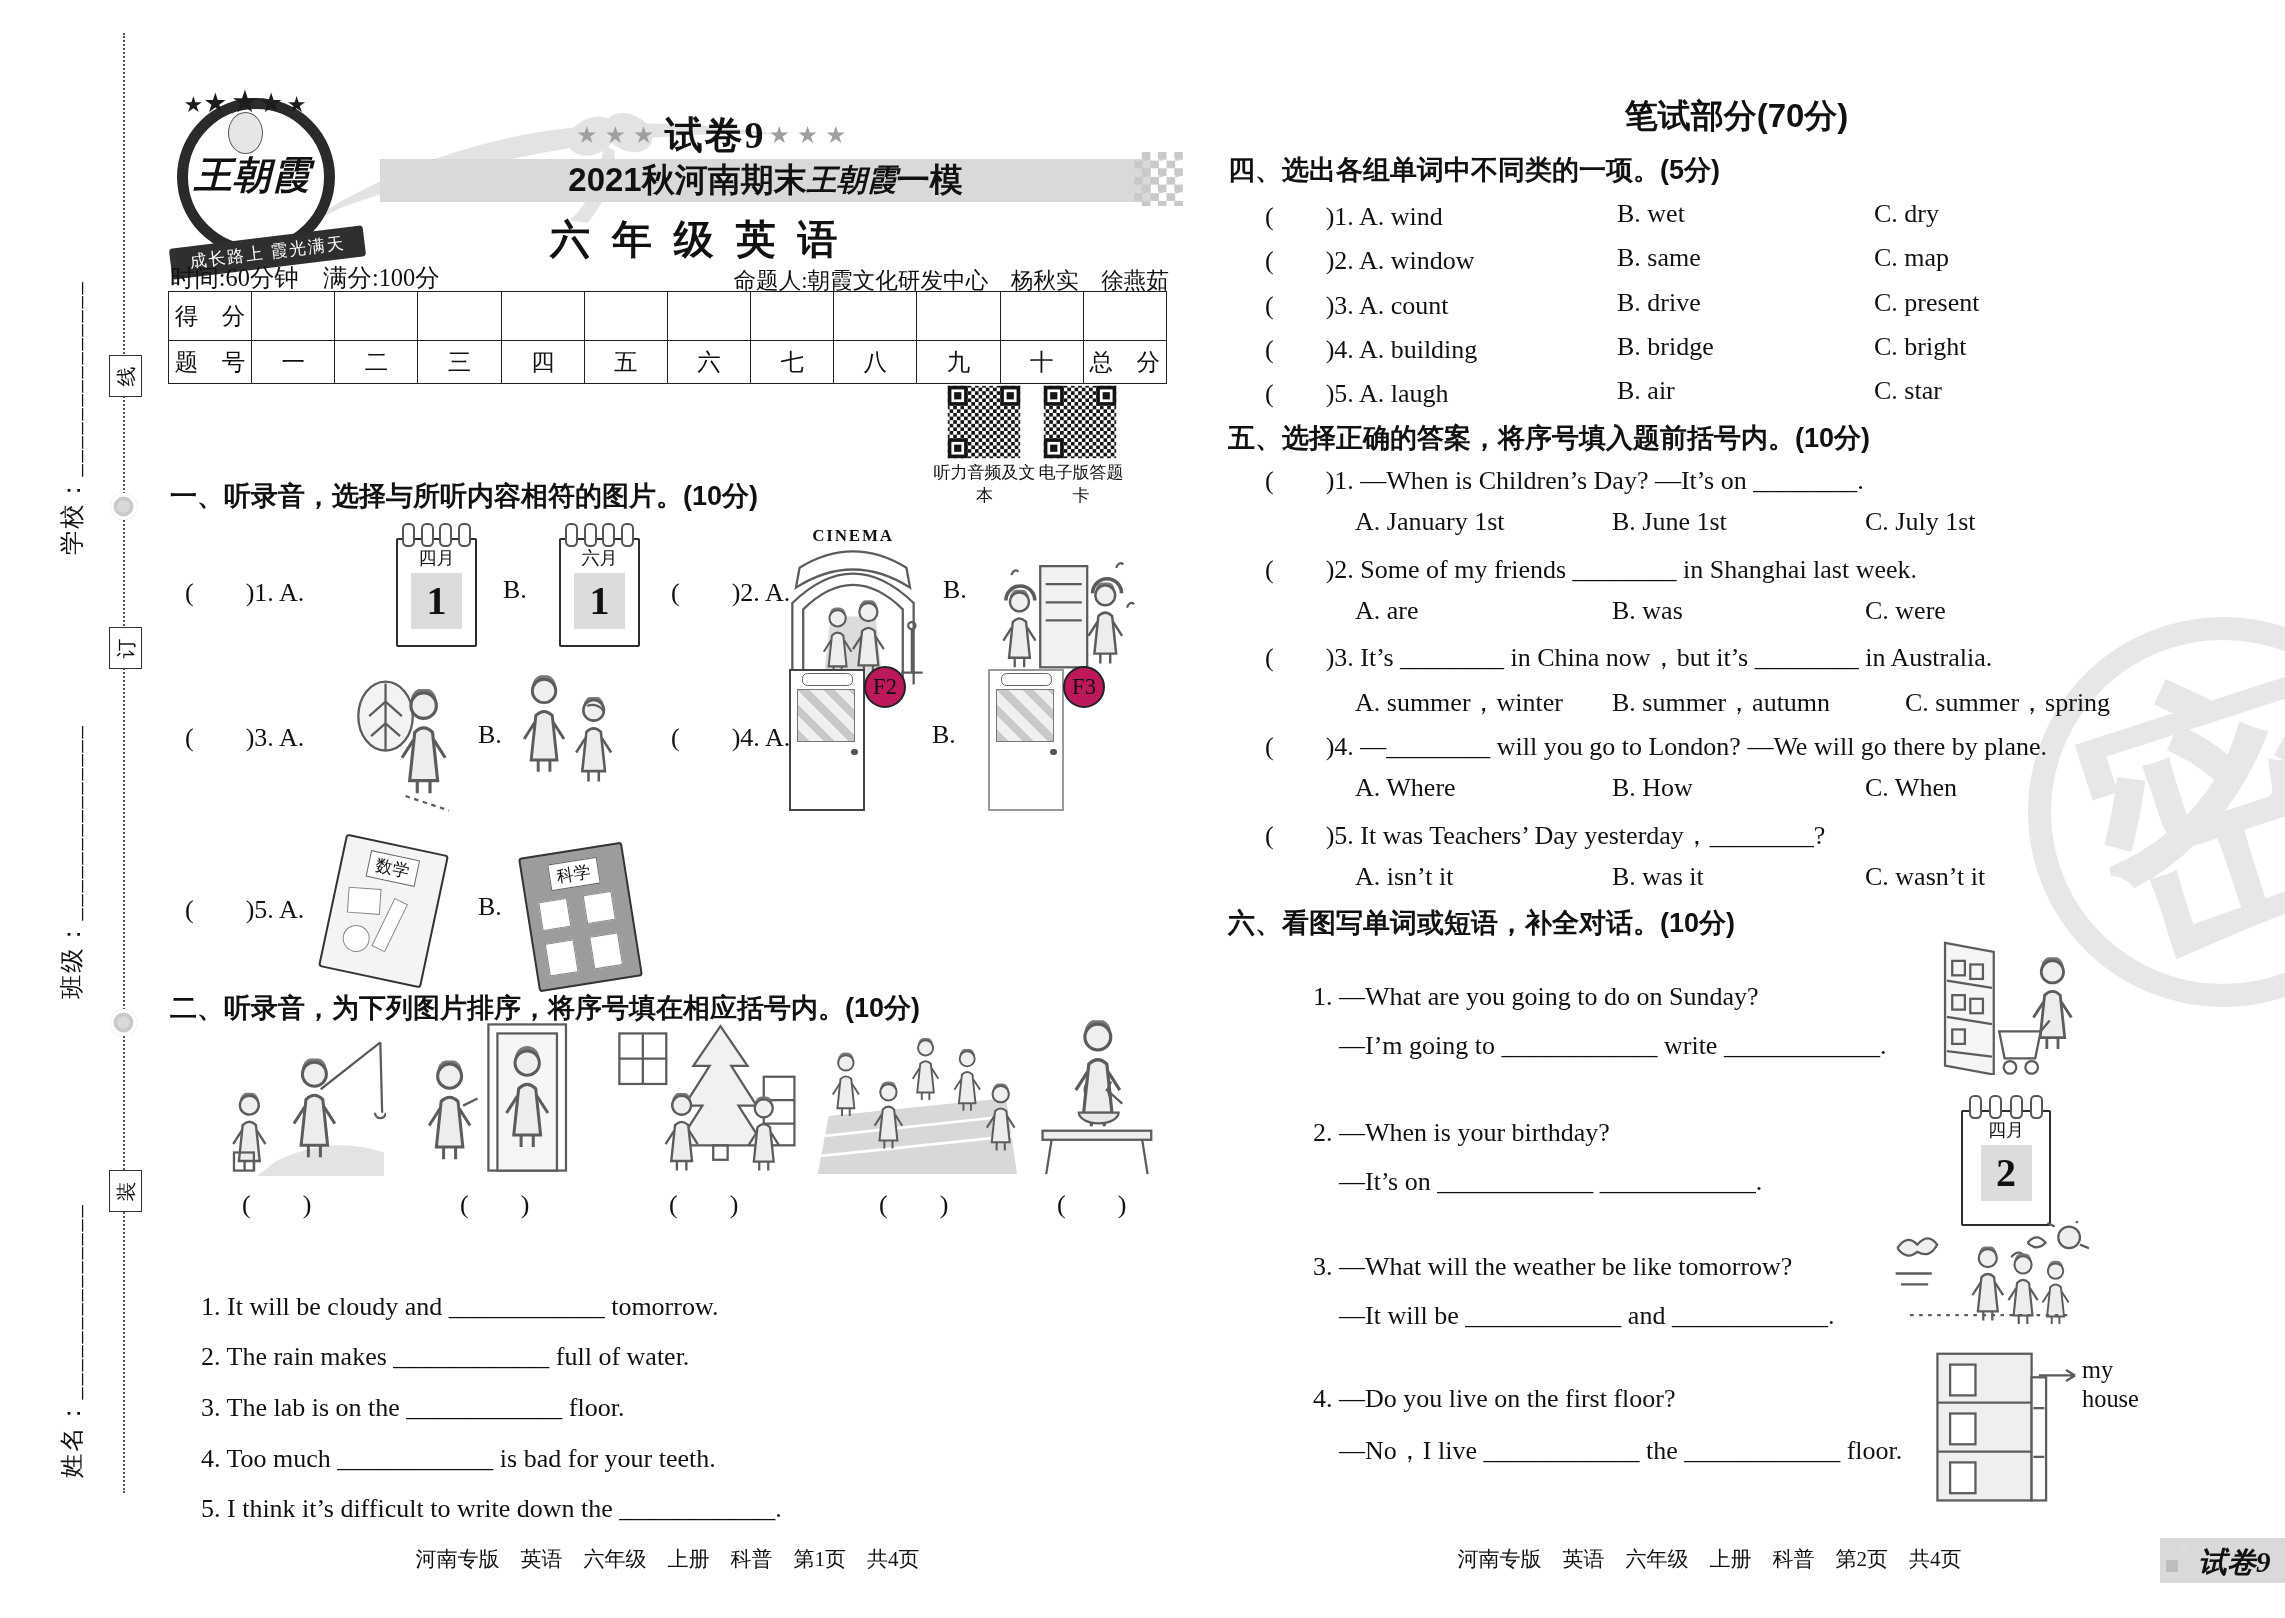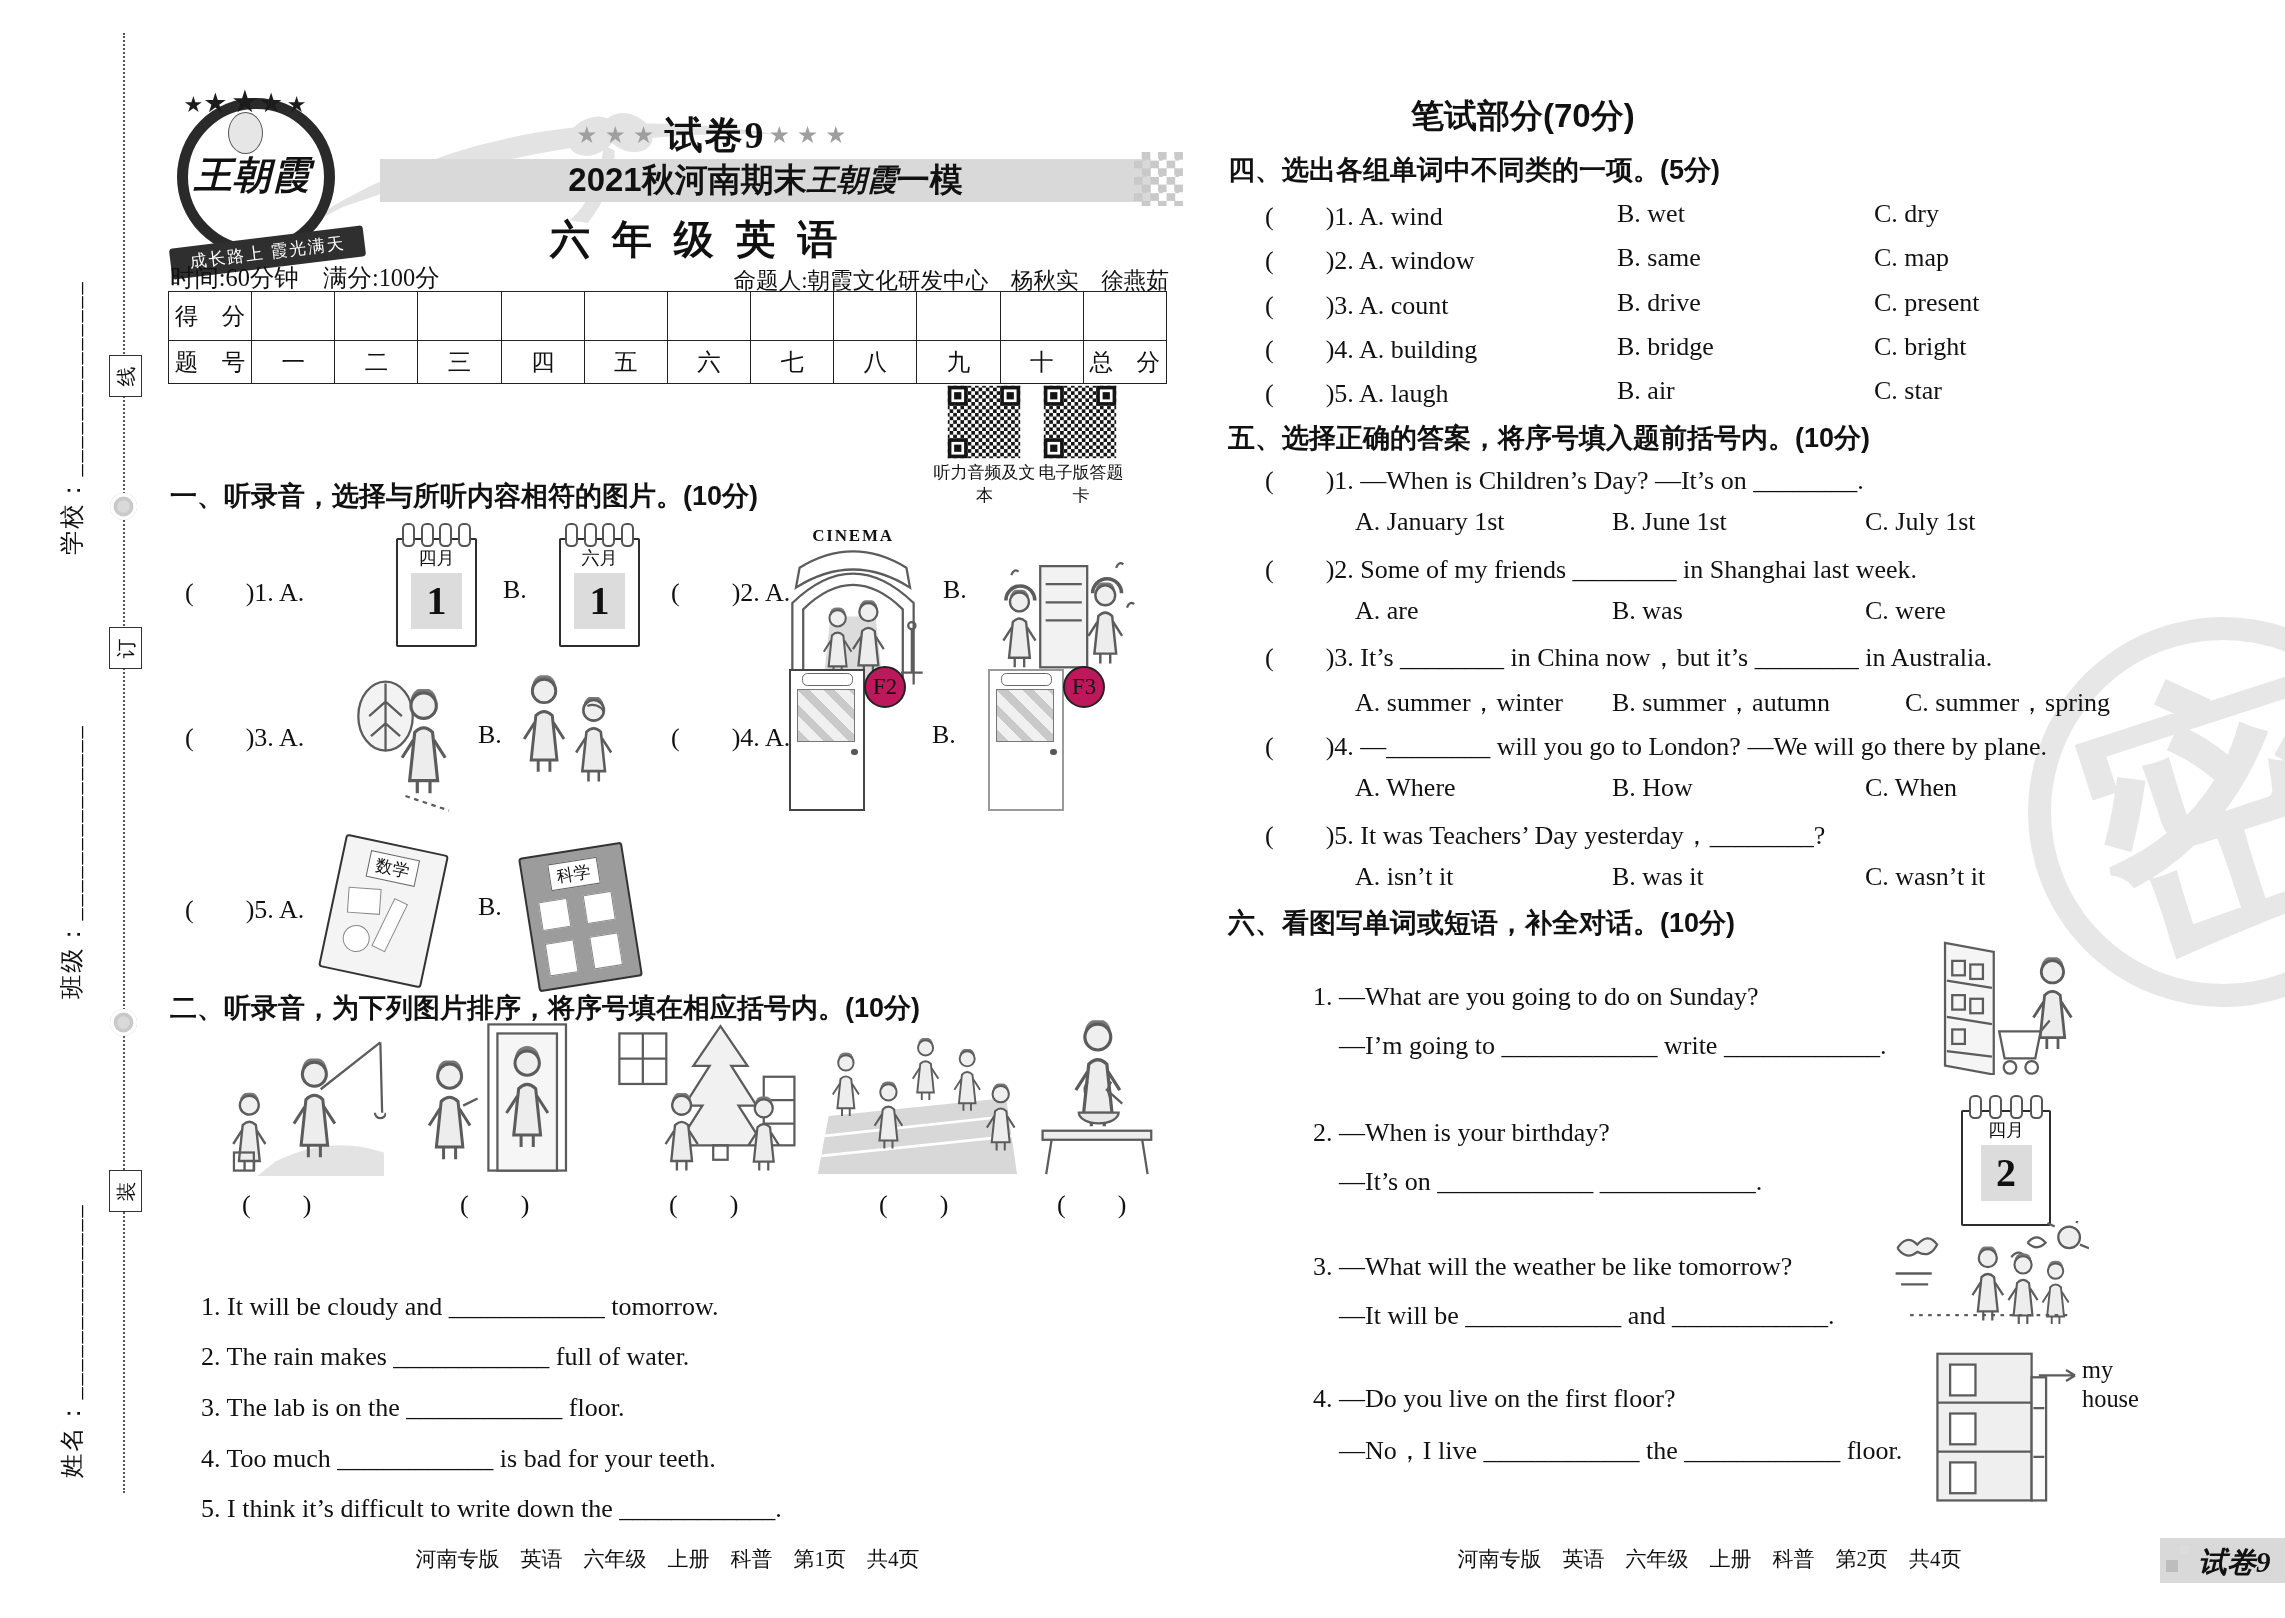--- a/index.html
+++ b/index.html
@@ -382,21 +382,21 @@
   <div class="abs item" style="left:201px;top:1393px;">3. The lab is on the ____________ floor.</div>
   <div class="abs item" style="left:201px;top:1444px;">4. Too much ____________ is bad for your teeth.</div>
   <div class="abs item" style="left:201px;top:1494px;">5. I think it’s difficult to write down the ____________.</div>
 
   <div class="abs" style="left:168px;top:1545px;width:999px;text-align:center;font-size:21px;">河南专版　英语　六年级　上册　科普　第1页　共4页</div>
 
   <div class="abs wm">
     <span>密</span>
   </div>
 
-  <div class="abs cnb" style="left:1411px;top:94px;width:651px;font-size:33px;">笔试部分(70分)</div>
+  <div class="abs cnb" style="left:1411px;top:94px;width:651px;text-align:center;font-size:33px;">笔试部分(70分)</div>
 
   <div class="abs cnb sect" style="left:1228px;top:152px;">四、选出各组单词中不同类的一项。(5分)</div>
   <div class="abs item" style="left:1265px;top:199px;">(　　)1. A. wind</div>
   <div class="abs item" style="left:1617px;top:199px;">B. wet</div>
   <div class="abs item" style="left:1874px;top:199px;">C. dry</div>
   <div class="abs item" style="left:1265px;top:243px;">(　　)2. A. window</div>
   <div class="abs item" style="left:1617px;top:243px;">B. same</div>
   <div class="abs item" style="left:1874px;top:243px;">C. map</div>
   <div class="abs item" style="left:1265px;top:288px;">(　　)3. A. count</div>
   <div class="abs item" style="left:1617px;top:288px;">B. drive</div>

